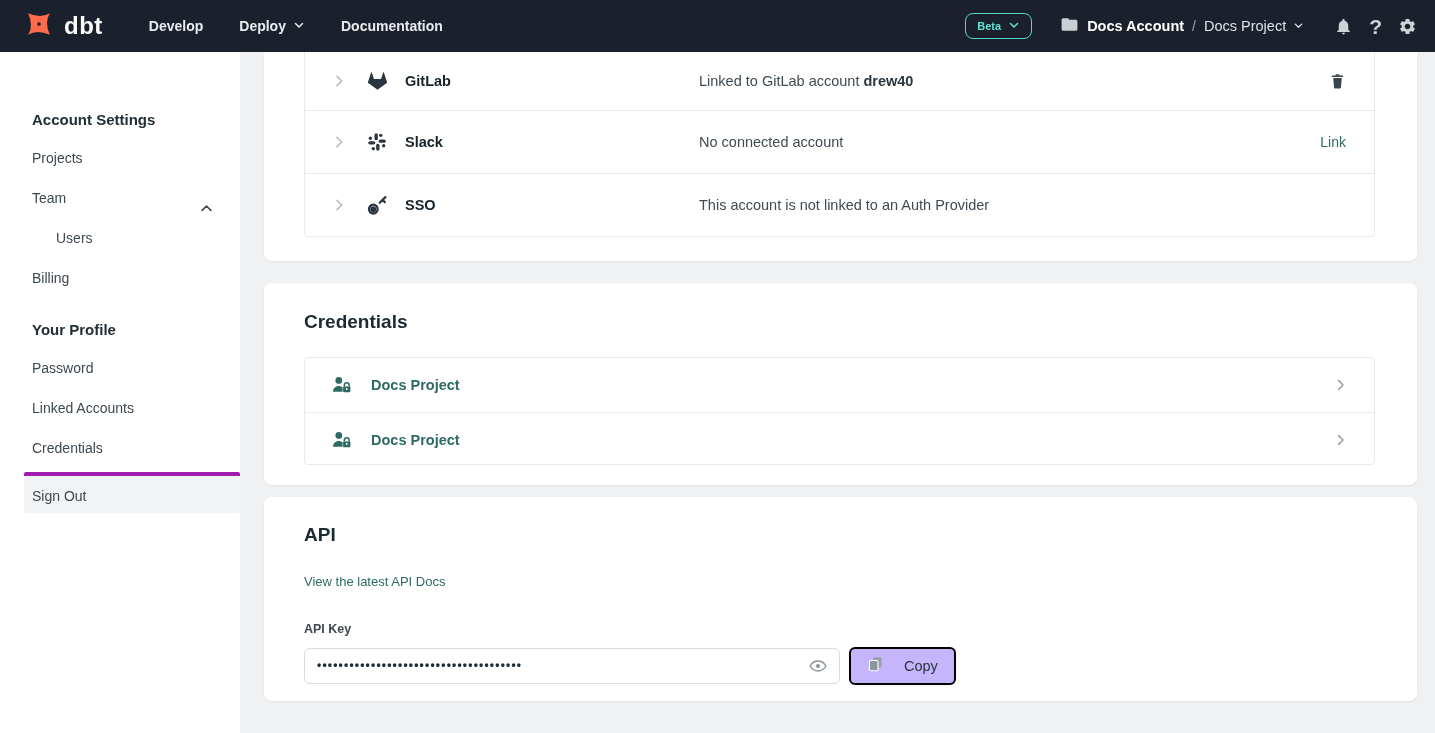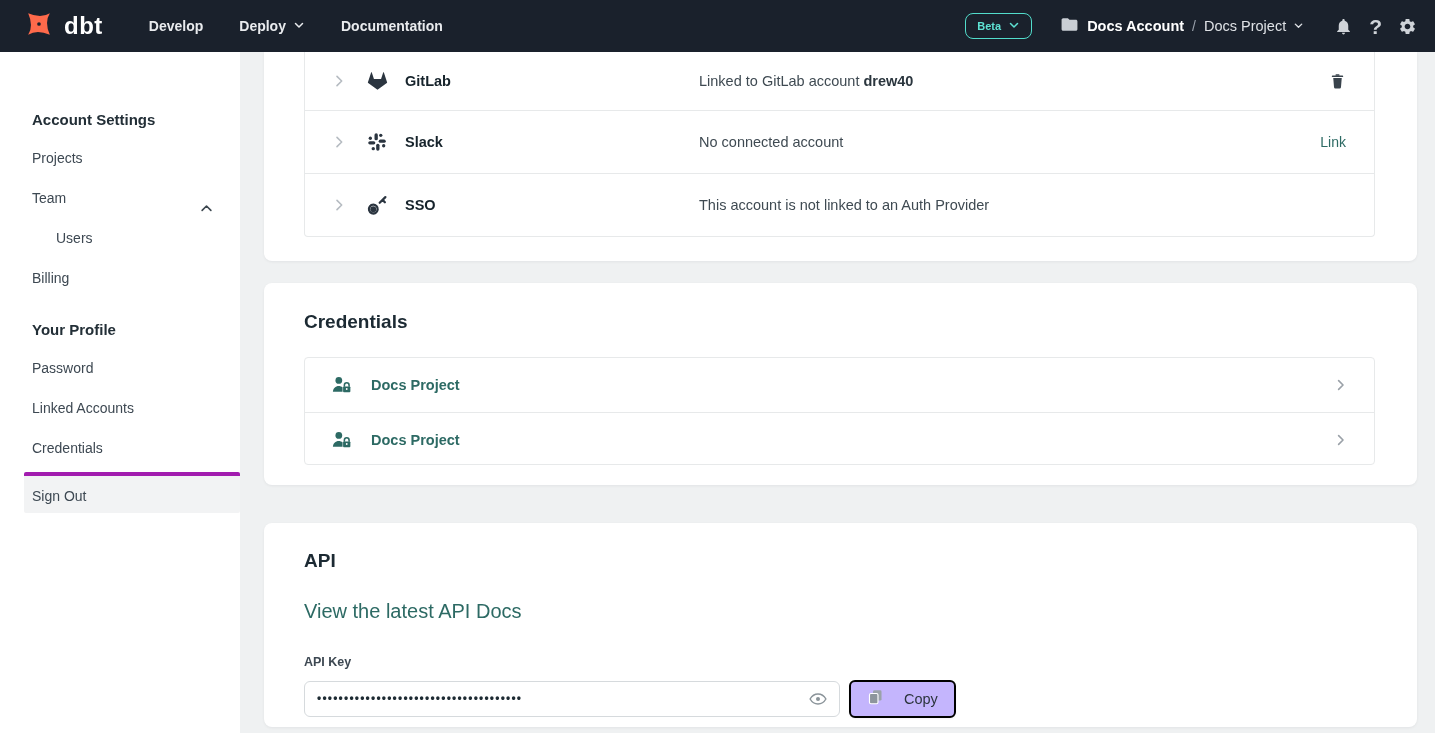--- a/index.html
+++ b/index.html
@@ -57,22 +57,22 @@
 
   .card-mid { margin-top:22px; height:202px; padding:28px 42px 0 40px; }
   .card-title { font-size:19px; font-weight:700; color:#1c2a33; }
   .cred-list { margin-top:24px; border:1px solid #e7e9ea; border-radius:4px; height:108px; }
   .cred-row { position:relative; display:flex; align-items:center; height:54px; cursor:pointer; }
   .cred-row + .cred-row { border-top:1px solid #e7e9ea; }
   .cred-icon { position:absolute; left:26px; top:50%; transform:translateY(-50%); display:flex; }
   .cred-label { position:absolute; left:66px; font-size:14.5px; font-weight:700; color:#2d6a64; }
   .cred-chevron { position:absolute; right:26px; top:50%; transform:translateY(-50%); display:flex; }
 
-  .card-api { margin-top:38px; height:204px; padding:27px 42px 11px 40px; }
-  .api-link { display:inline-block; margin-top:28px; color:#2d6a64; font-size:20px; cursor:pointer; }
+  .card-api { margin-top:12px; height:204px; padding:27px 42px 11px 40px; }
+  .api-link { display:inline-block; margin-top:28px; color:#2d6a64; font-size:13px; cursor:pointer; }
   .api-key-label { margin-top:32px; font-size:12.5px; font-weight:700; color:#3d4852; }
   .api-row { margin-top:11px; display:flex; align-items:center; gap:9px; }
   .key-input { position:relative; width:536px; height:36px; border:1px solid #d6dadd; border-radius:6px; background:#fff; }
   .key-dots { position:absolute; left:12px; top:50%; transform:translateY(-54%); font-size:12px;
     letter-spacing:1.2px; color:#1e2b33; font-weight:700; white-space:nowrap; }
   .eye-btn { position:absolute; right:11px; top:50%; transform:translateY(-50%); cursor:pointer; display:flex; }
   .copy-btn { height:38px; padding:0 16px; background:#c4b5fd; border:2px solid #000000; border-radius:6px;
     box-shadow:0 1px 2px rgba(16,24,32,.05); display:flex; align-items:center; gap:20px; cursor:pointer; }
   .copy-label { font-size:14.5px; color:#2b343c; }
 </style>

